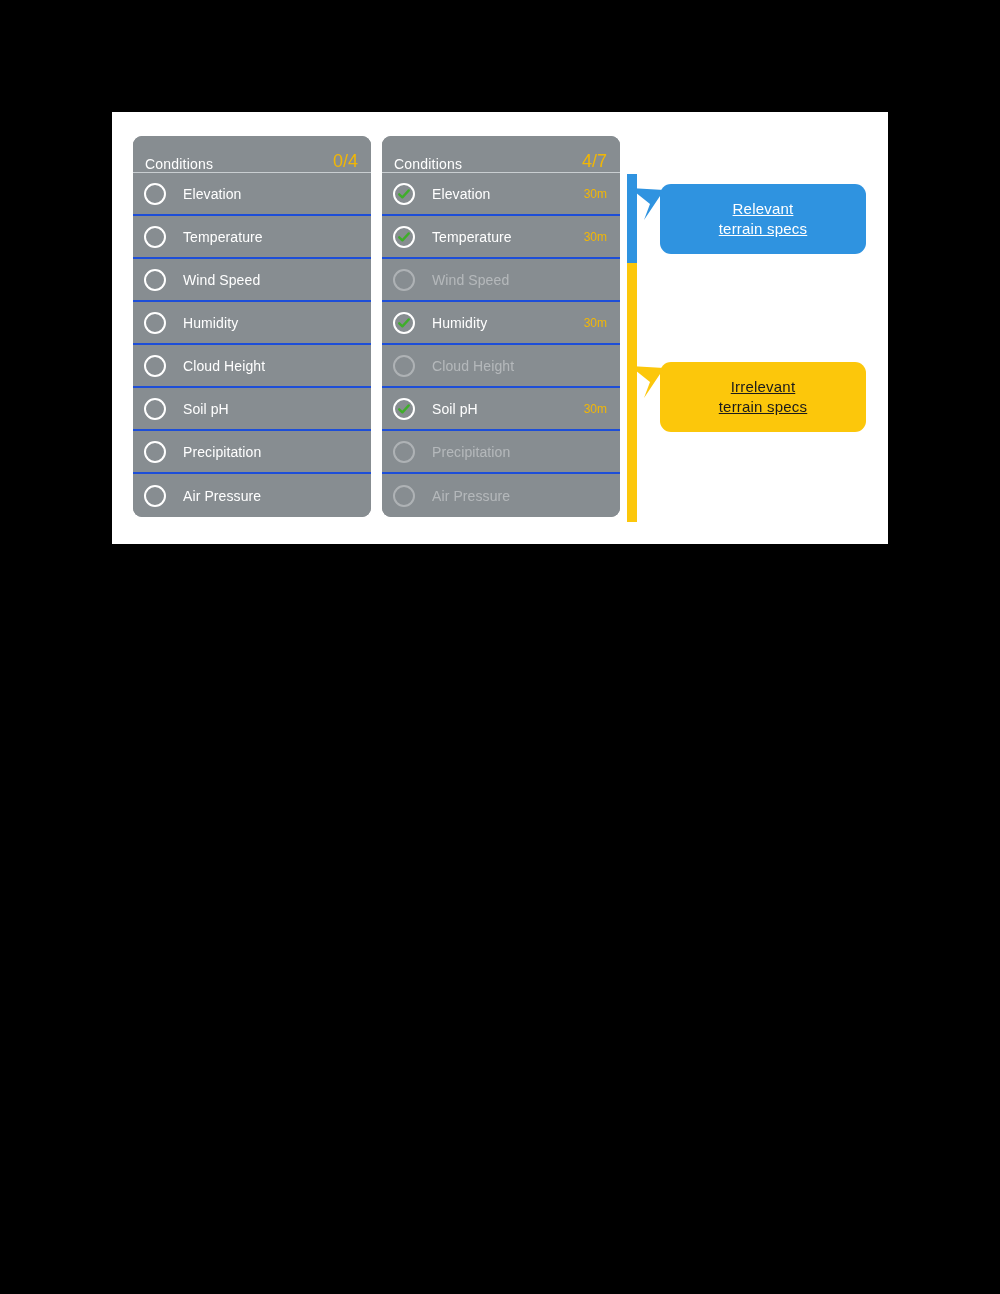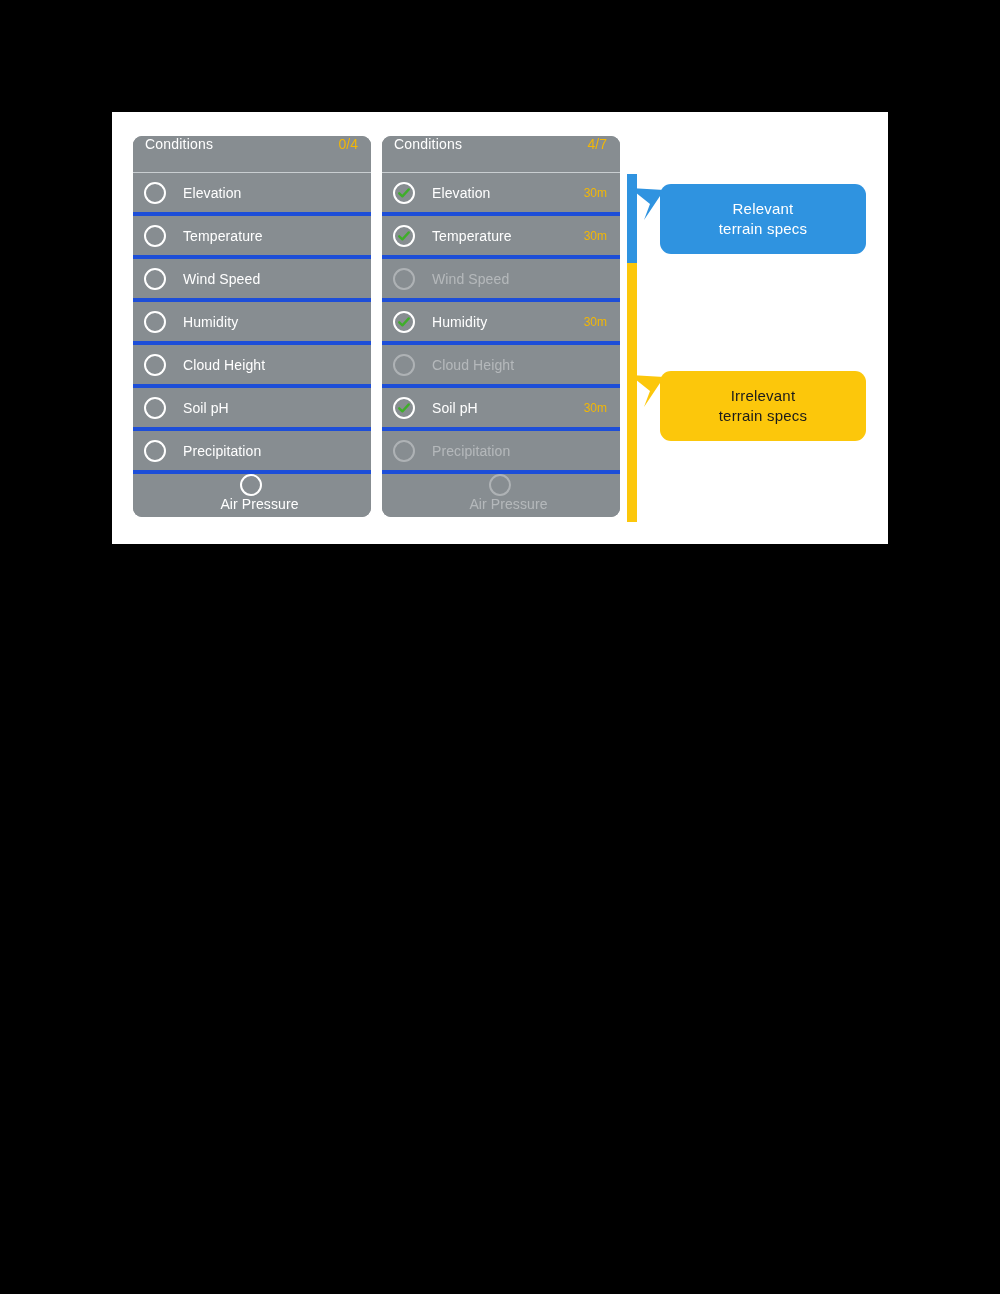--- a/index.html
+++ b/index.html
@@ -34,51 +34,51 @@
     border-radius: 9px;
     overflow: hidden;
     background: #878d91;
   }
   #panel-left  { left: 21px; }
   #panel-right { left: 270px; }
 
   .panel-header {
     height: 37px;
     display: flex;
-    align-items: flex-start;
+    align-items: flex-end;
     justify-content: space-between;
-    padding: 0 13px 16px 12px;
+    padding: 0 13px 0 12px;
     box-sizing: border-box;
     background: #878d91;
     border-bottom: 1px solid #c9ced1;
   }
   .panel-header .title {
     color: #ffffff;
     font-size: 14px;
     letter-spacing: .2px;
   }
   .panel-header .count {
     color: #f2b705;
-    font-size: 14px;
+    font-size: 18px;
     font-weight: 500;
   }
 
   .rows { display: block; }
 
   .row {
     height: 43px;
     display: flex;
     align-items: center;
     padding: 0 13px 0 11px;
     box-sizing: border-box;
     background: #878d91;
-    border-bottom: 4px solid #1d4ed8;
+    border-bottom: 2px solid #1d4ed8;
     position: relative;
   }
-  .row:last-child { border-bottom: none; flex-direction: column; }
+  .row:last-child { border-bottom: none; }
 
   .row .check {
     width: 22px;
     height: 22px;
     border-radius: 50%;
     border: 2px solid #ffffff;
     box-sizing: border-box;
     flex: 0 0 auto;
     display: flex;
     align-items: center;
@@ -122,37 +122,38 @@
     height: 70px;
     border-radius: 11px;
     display: flex;
     align-items: center;
     justify-content: center;
     text-align: center;
     line-height: 1.33;
     font-size: 15px;
     letter-spacing: .2px;
     box-sizing: border-box;
+    text-decoration: underline;
   }
   .bubble .txt { position: relative; z-index: 2; }
   .bubble .tail {
     position: absolute;
     left: -30px;
     top: 4px;
     width: 34px;
     height: 34px;
     z-index: 1;
   }
   #bubble-blue {
     top: 72px;
     background: #2f93e0;
     color: #ffffff;
   }
   #bubble-yellow {
-    top: 259px;
+    top: 250px;
     background: #fcc70b;
     color: #1b1b1b;
   }
 </style>
 </head>
 <body>
 
 <div id="canvas">
 
   <div class="panel" id="panel-left">

